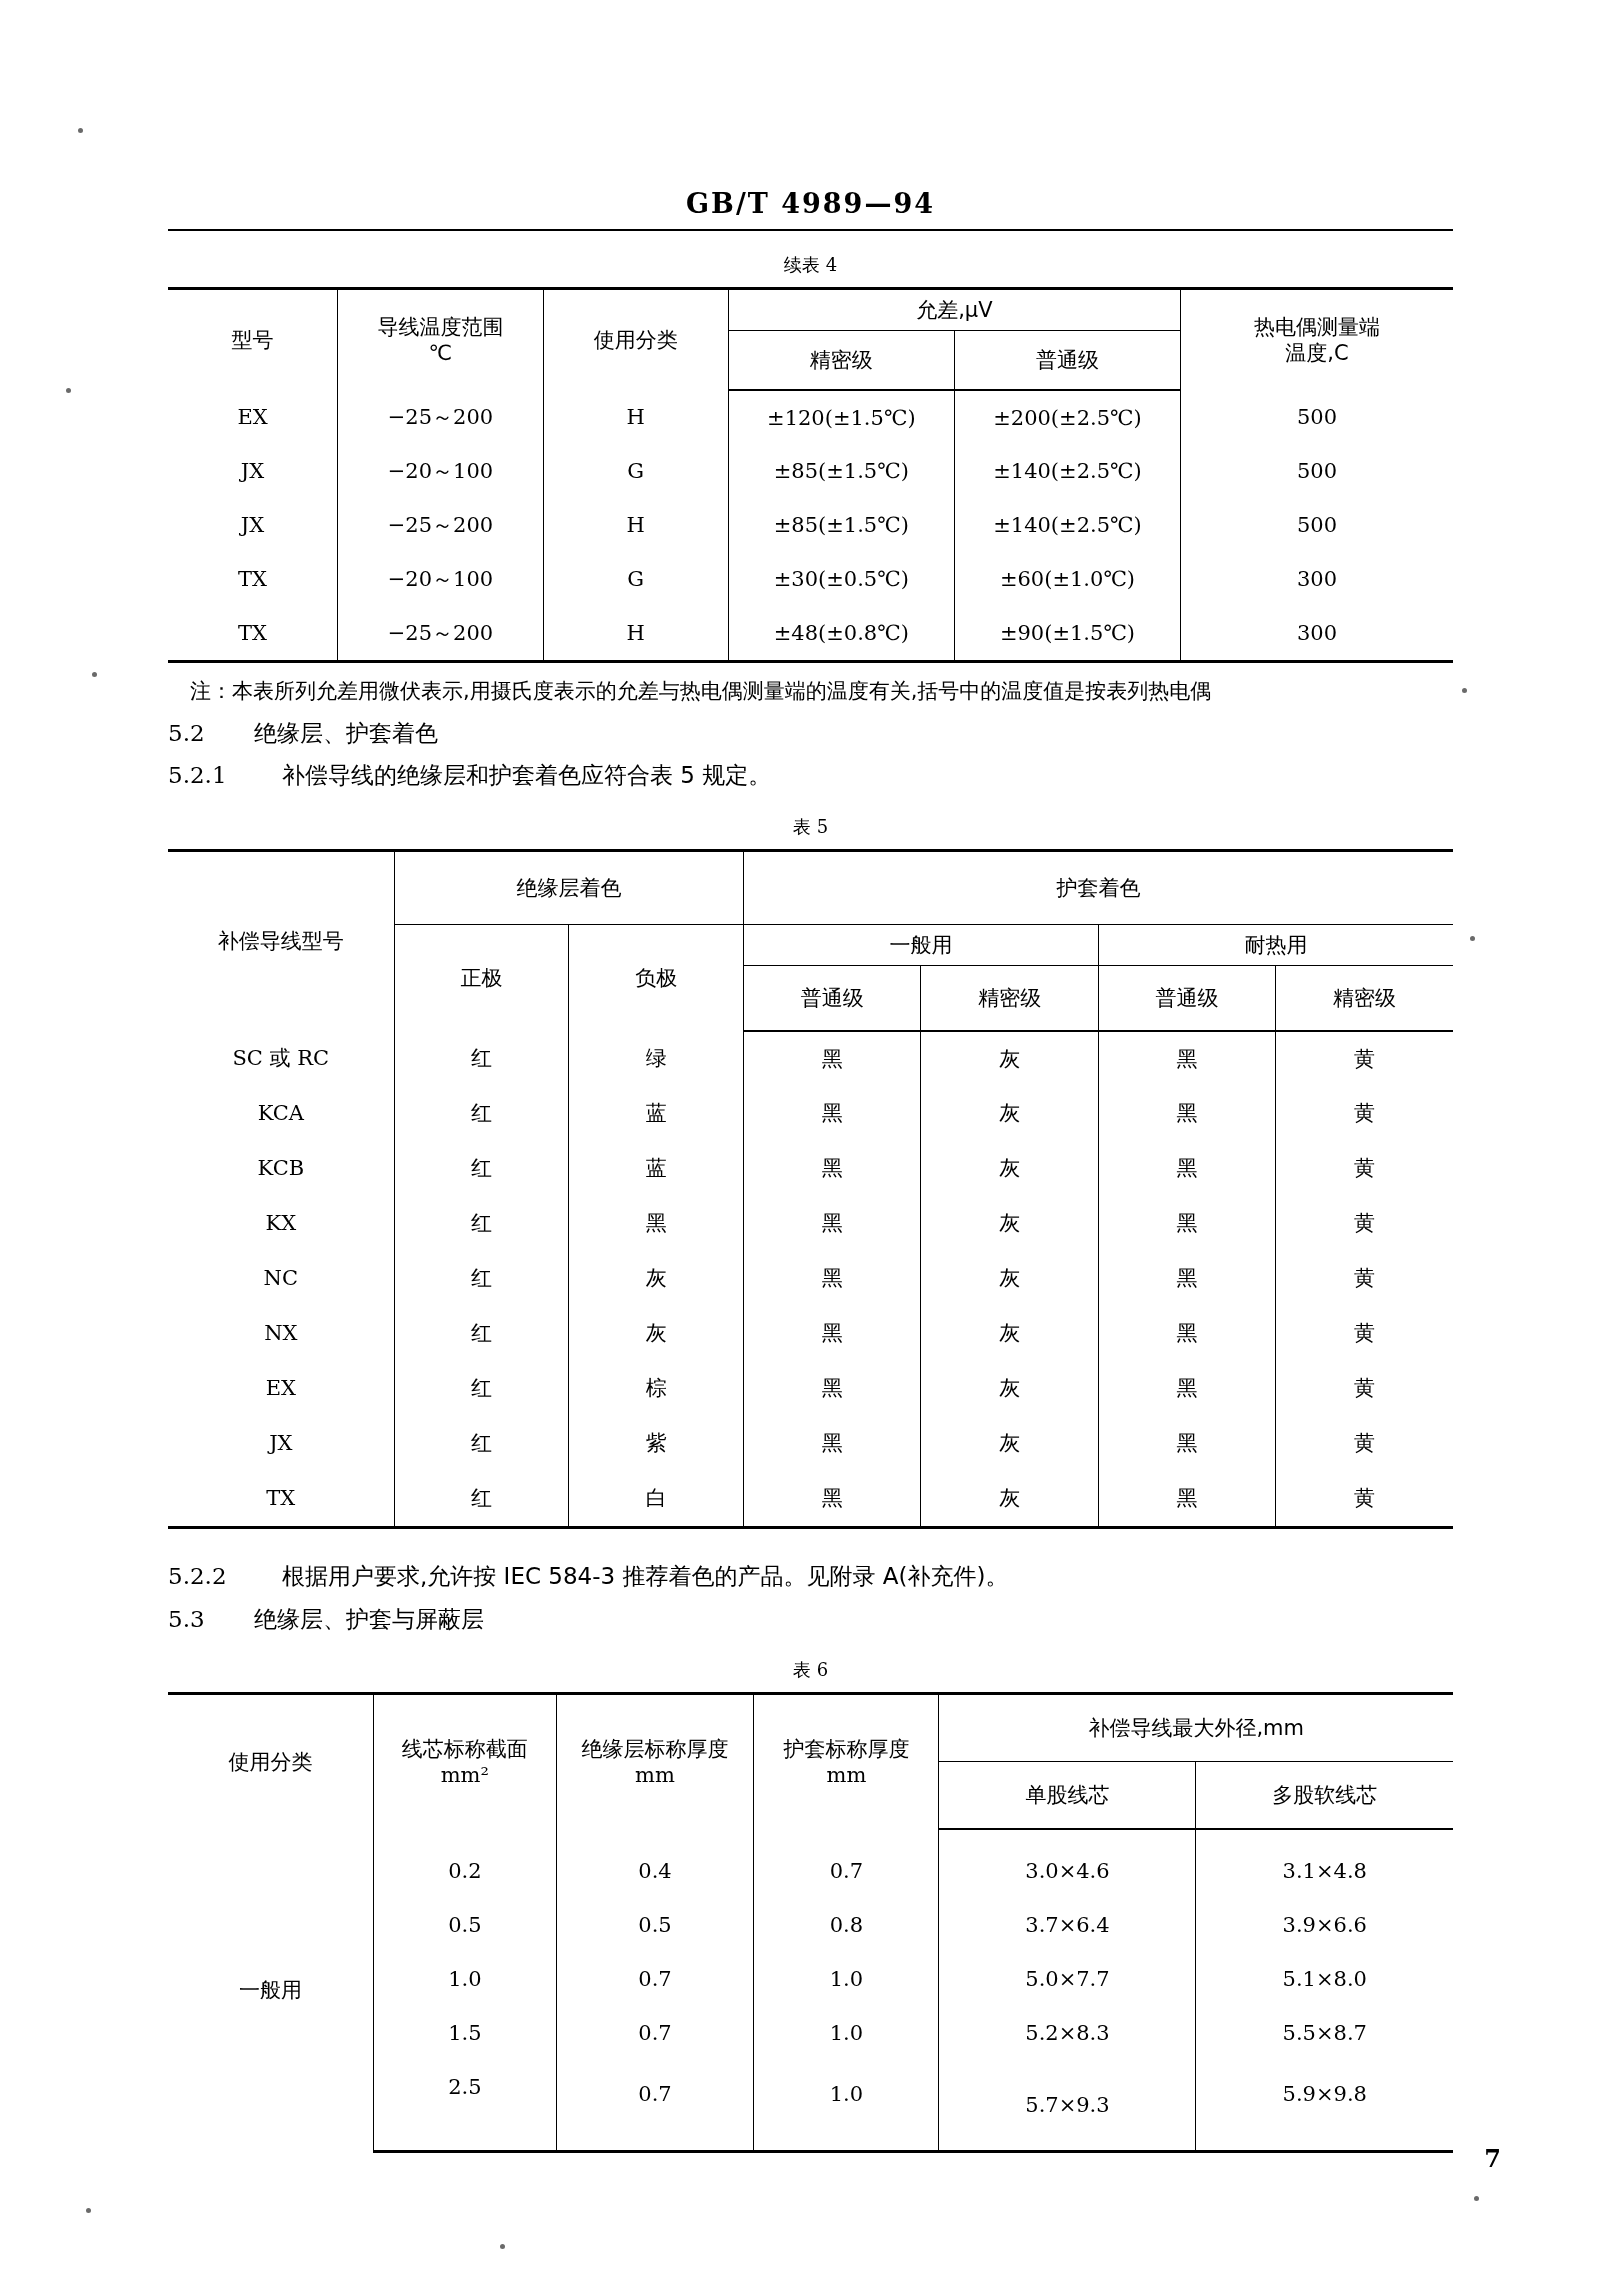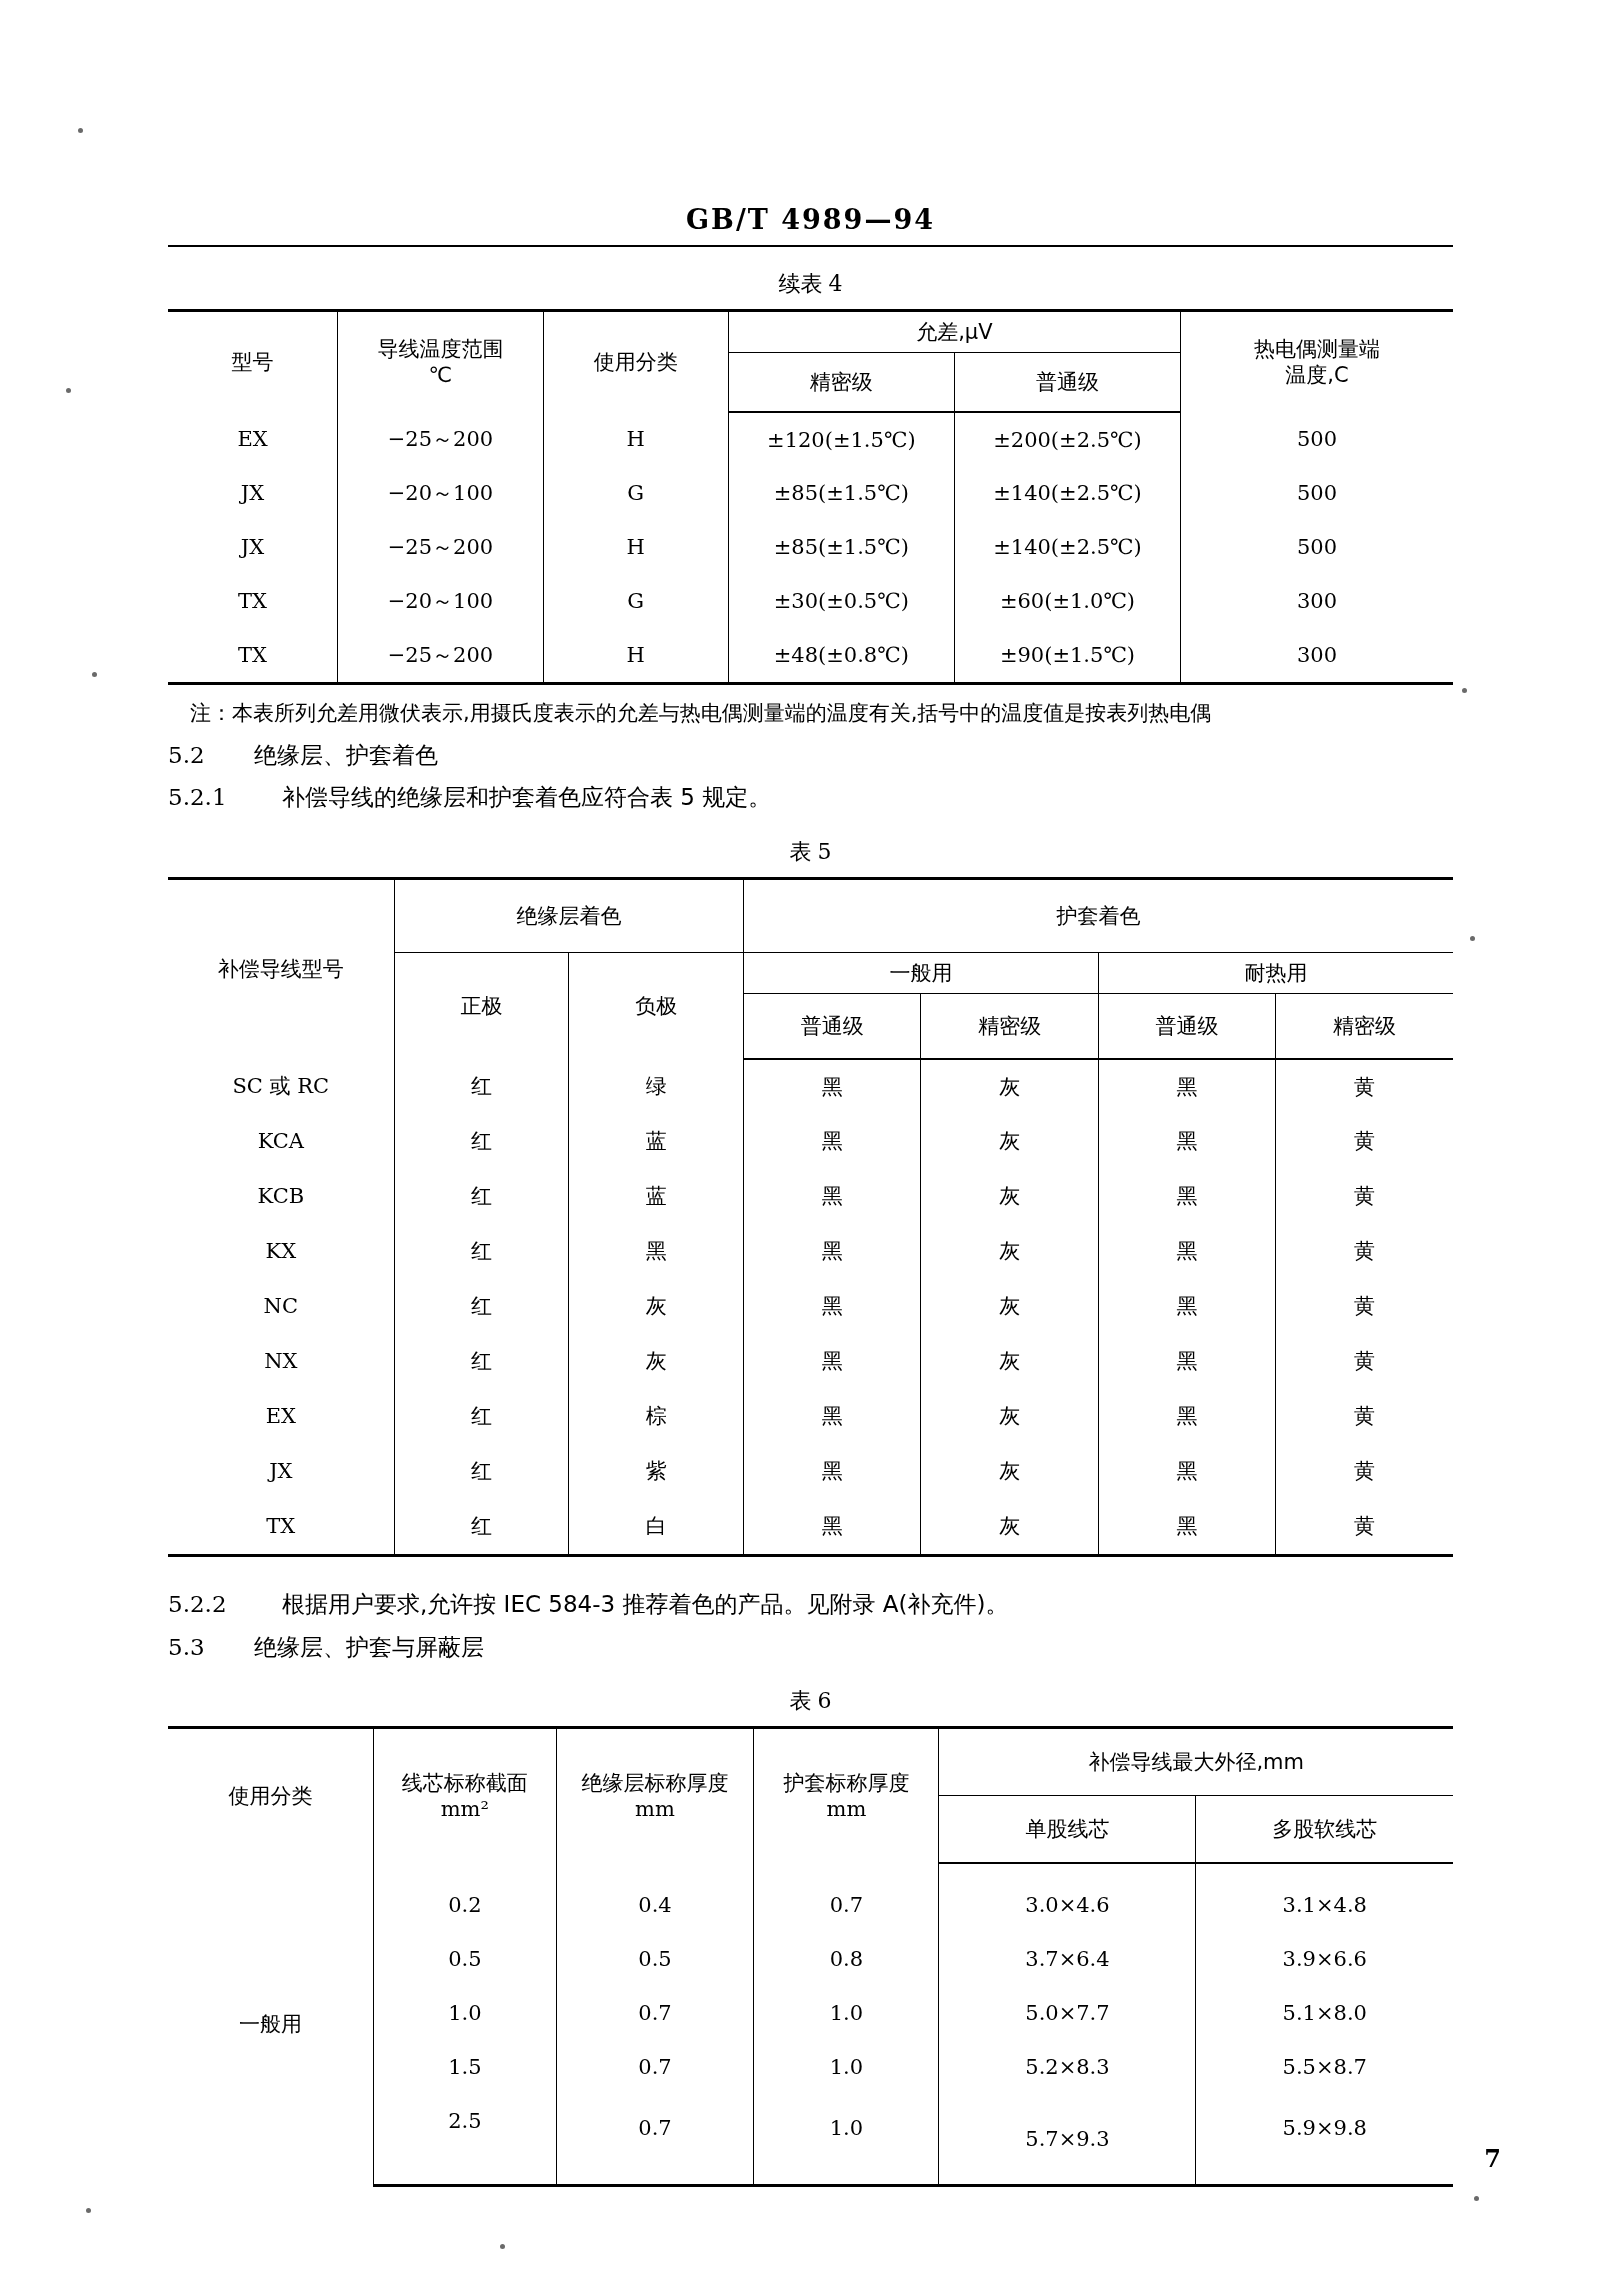--- a/index.html
+++ b/index.html
@@ -14,21 +14,21 @@
   .page {
     position: relative;
     width: 1621px;
     height: 2293px;
     background: #ffffff;
     overflow: hidden;
   }
   .content {
     position: absolute;
     left: 168px;
-    top: 16px;
+    top: 0;
     width: 1285px;
   }
 
   
   .doc-header {
     text-align: center;
     font-family: "DejaVu Serif", "Liberation Serif", serif;
     font-weight: bold;
     font-size: 27px;
     letter-spacing: 2px;
@@ -36,21 +36,21 @@
   }
   .header-rule {
     border-bottom: 2px solid #000;
     margin-top: 10px;
     width: 100%;
   }
 
   
   .tbl-caption {
     text-align: center;
-    font-size: 22px;
+    font-size: 18px;
     margin: 22px 0 10px 0;
     font-family: "DejaVu Sans", "Liberation Sans", sans-serif;
   }
   .tbl-caption .cap-num {
     margin-left: 6px;
   }
 
   
   table.gbt {
     border-collapse: collapse;

